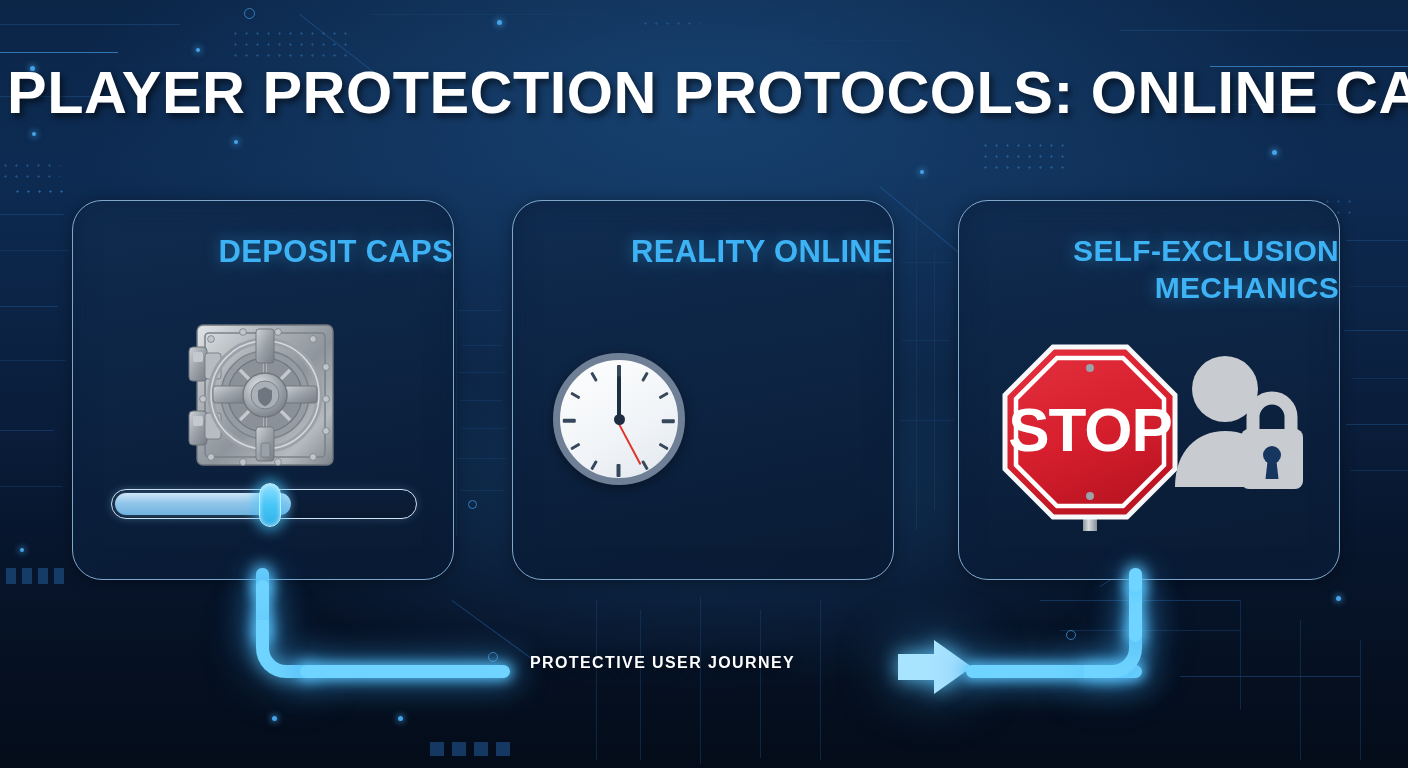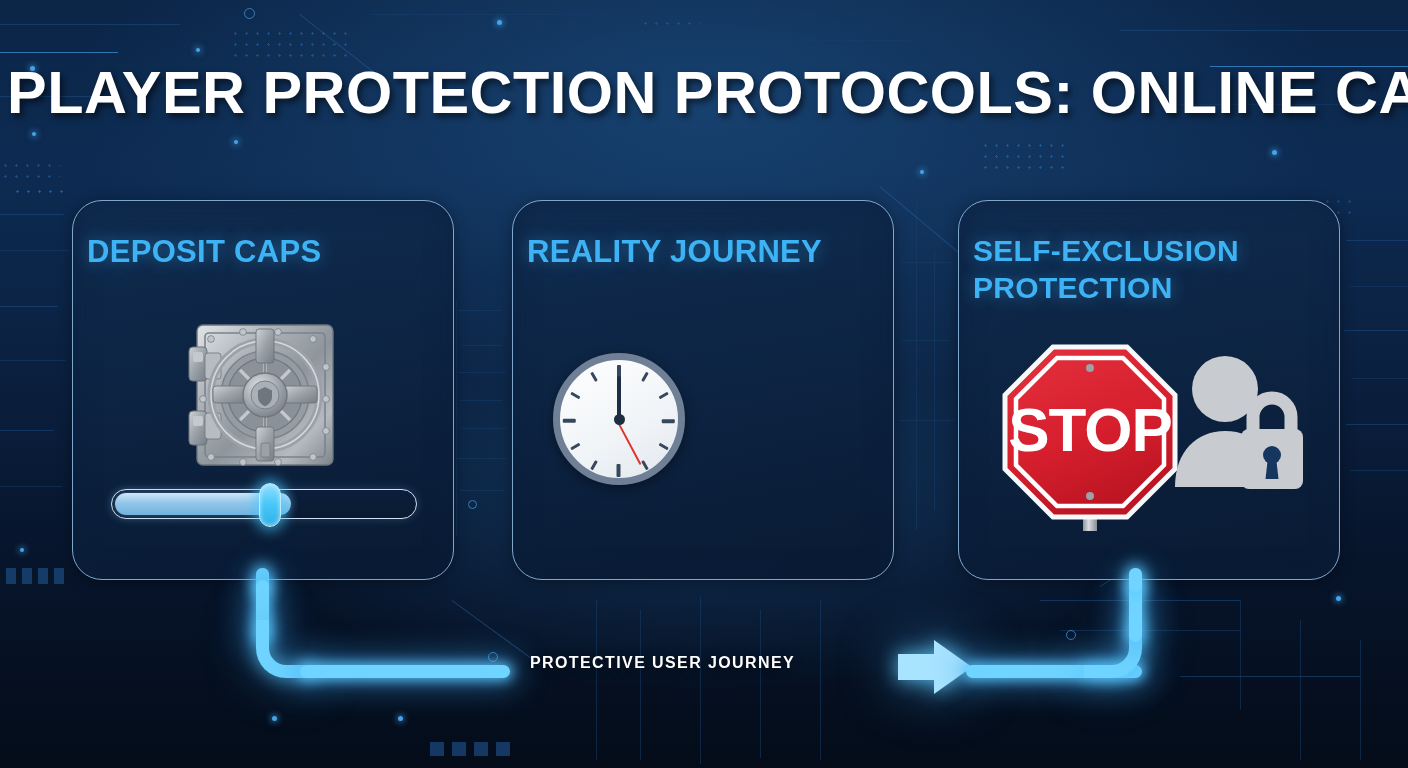--- a/index.html
+++ b/index.html
@@ -81,22 +81,22 @@
     background:linear-gradient(170deg, rgba(16,44,80,.96) 0%, rgba(12,34,64,.97) 55%, rgba(9,26,50,.98) 100%);
     box-shadow:0 0 26px rgba(10,30,60,.55) inset, 0 2px 14px rgba(0,0,0,.35);
     overflow:hidden;
   }
   #card1 { left:72px;  top:200px; width:382px; height:380px; }
   #card2 { left:512px; top:200px; width:382px; height:380px; }
   #card3 { left:958px; top:200px; width:382px; height:380px; }
 
   .card-title {
     position:absolute;
-    left:14px; right:0; top:32px;
-    text-align:left;
+    left:0; right:0; top:32px;
+    text-align:right;
     color:#3db3f5;
     font-size:31px;
     font-weight:bold;
     letter-spacing:.3px;
     line-height:1.22;
     text-shadow:0 0 16px rgba(61,179,245,.45);
   }
   #card3 .card-title { font-size:30px; }
 
   .card-body { position:absolute; left:0; right:0; top:0; bottom:0; }
@@ -381,21 +381,21 @@
       </div>
 
       <div class="slider">
         <div class="slider-fill"></div>
         <div class="slider-knob"></div>
       </div>
     </div>
   </div>
 
   <div class="card" id="card2">
-    <div class="card-title">REALITY JOURNEY</div>
+    <div class="card-title">REALITY ONLINE</div>
     <div class="card-body">
 
       <div class="clock">
         <div class="tick maj" style="transform:rotate(0deg);"></div>
         <div class="tick" style="transform:rotate(30deg);"></div>
         <div class="tick" style="transform:rotate(60deg);"></div>
         <div class="tick maj" style="transform:rotate(90deg);"></div>
         <div class="tick" style="transform:rotate(120deg);"></div>
         <div class="tick" style="transform:rotate(150deg);"></div>
         <div class="tick maj" style="transform:rotate(180deg);"></div>
@@ -409,21 +409,21 @@
         <div class="hand-sec" style="transform:rotate(152deg);"></div>
         <div class="clock-pin"></div>
       </div>
 
     </div>
   </div>
 
   <div class="card" id="card3">
     <div class="card-title">
       <div>SELF-EXCLUSION</div>
-      <div>PROTECTION</div>
+      <div>MECHANICS</div>
     </div>
     <div class="card-body">
 
       <div class="stop-wrap">
         <svg viewBox="0 0 178 190" width="178" height="190">
           <defs>
             <linearGradient id="post" x1="0" y1="0" x2="1" y2="0">
               <stop offset="0%" stop-color="#8f969d"></stop>
                 <stop offset="40%" stop-color="#d7dcdf"></stop>
               <stop offset="100%" stop-color="#888f96"></stop>

